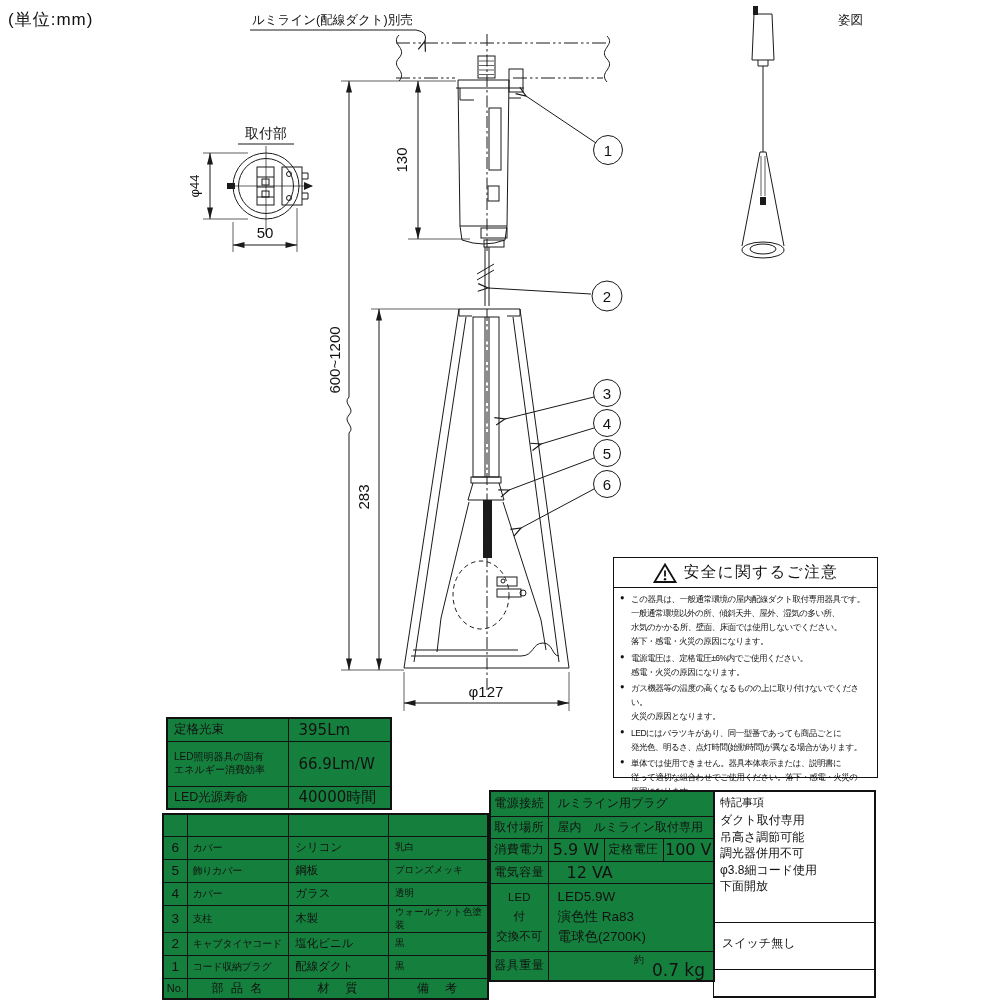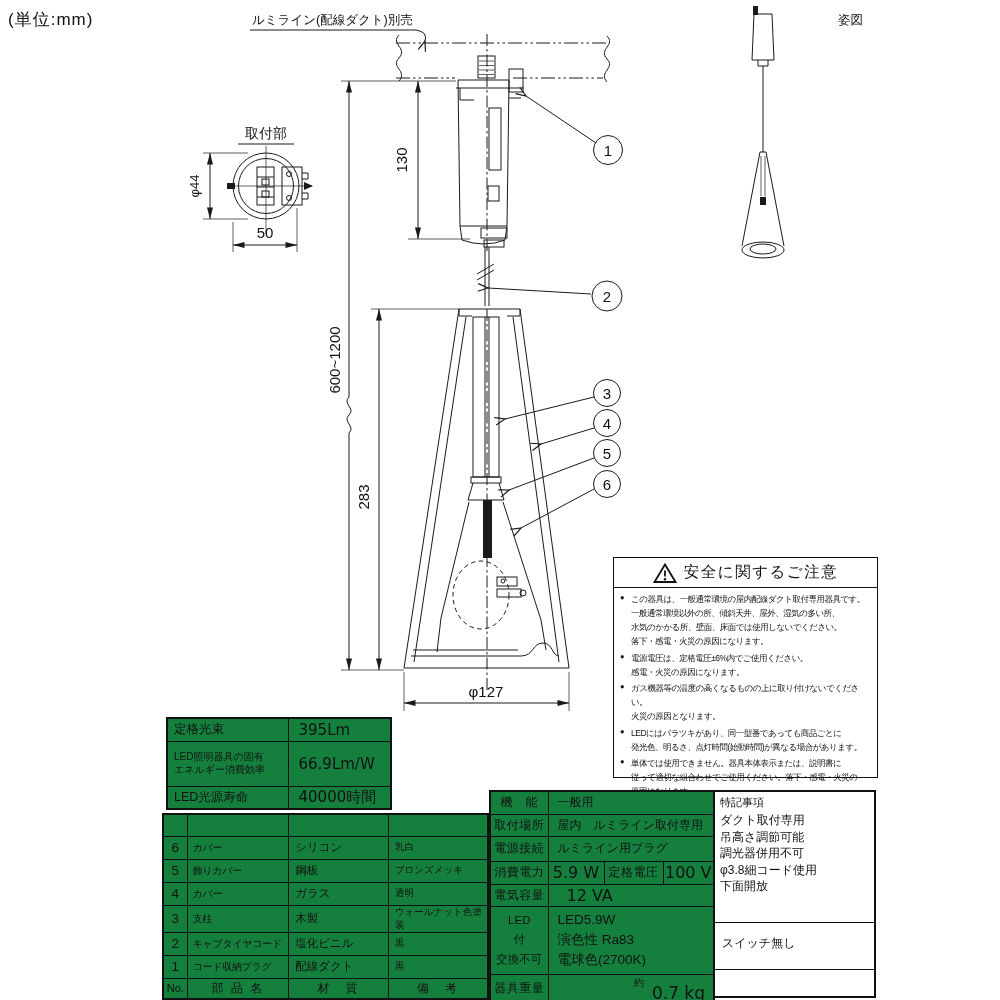--- a/index.html
+++ b/index.html
@@ -351,31 +351,27 @@
     </table>
 
   <table id="specs" class="abs t-outer">
     <colgroup>
         <col style="width:58px">
         <col style="width:56px">
         <col style="width:59px">
         <col style="width:51px">
       </colgroup>
     <tbody>
-        <tr style="height:23px">
-      <td class="lab">機　能</td>
-      <td class="val" colspan="3">一般用</td>
+    <tr style="height:25px">
+      <td class="lab">電源接続</td>
+      <td class="val" colspan="3">ルミライン用プラグ</td>
     </tr>
     <tr style="height:22px">
       <td class="lab">取付場所</td>
       <td class="val" colspan="3">屋内　ルミライン取付専用</td>
-    </tr>
-    <tr style="height:25px">
-      <td class="lab">電源接続</td>
-      <td class="val" colspan="3">ルミライン用プラグ</td>
     </tr>
     <tr style="height:23px">
       <td class="lab">消費電力</td>
       <td class="big">5.9 W</td>
       <td class="lab">定格電圧</td>
       <td class="big">100 V</td>
     </tr>
     <tr style="height:22px">
       <td class="lab">電気容量</td>
       <td class="big" colspan="3" style="text-align:left;padding-left:18px">12 VA</td>

